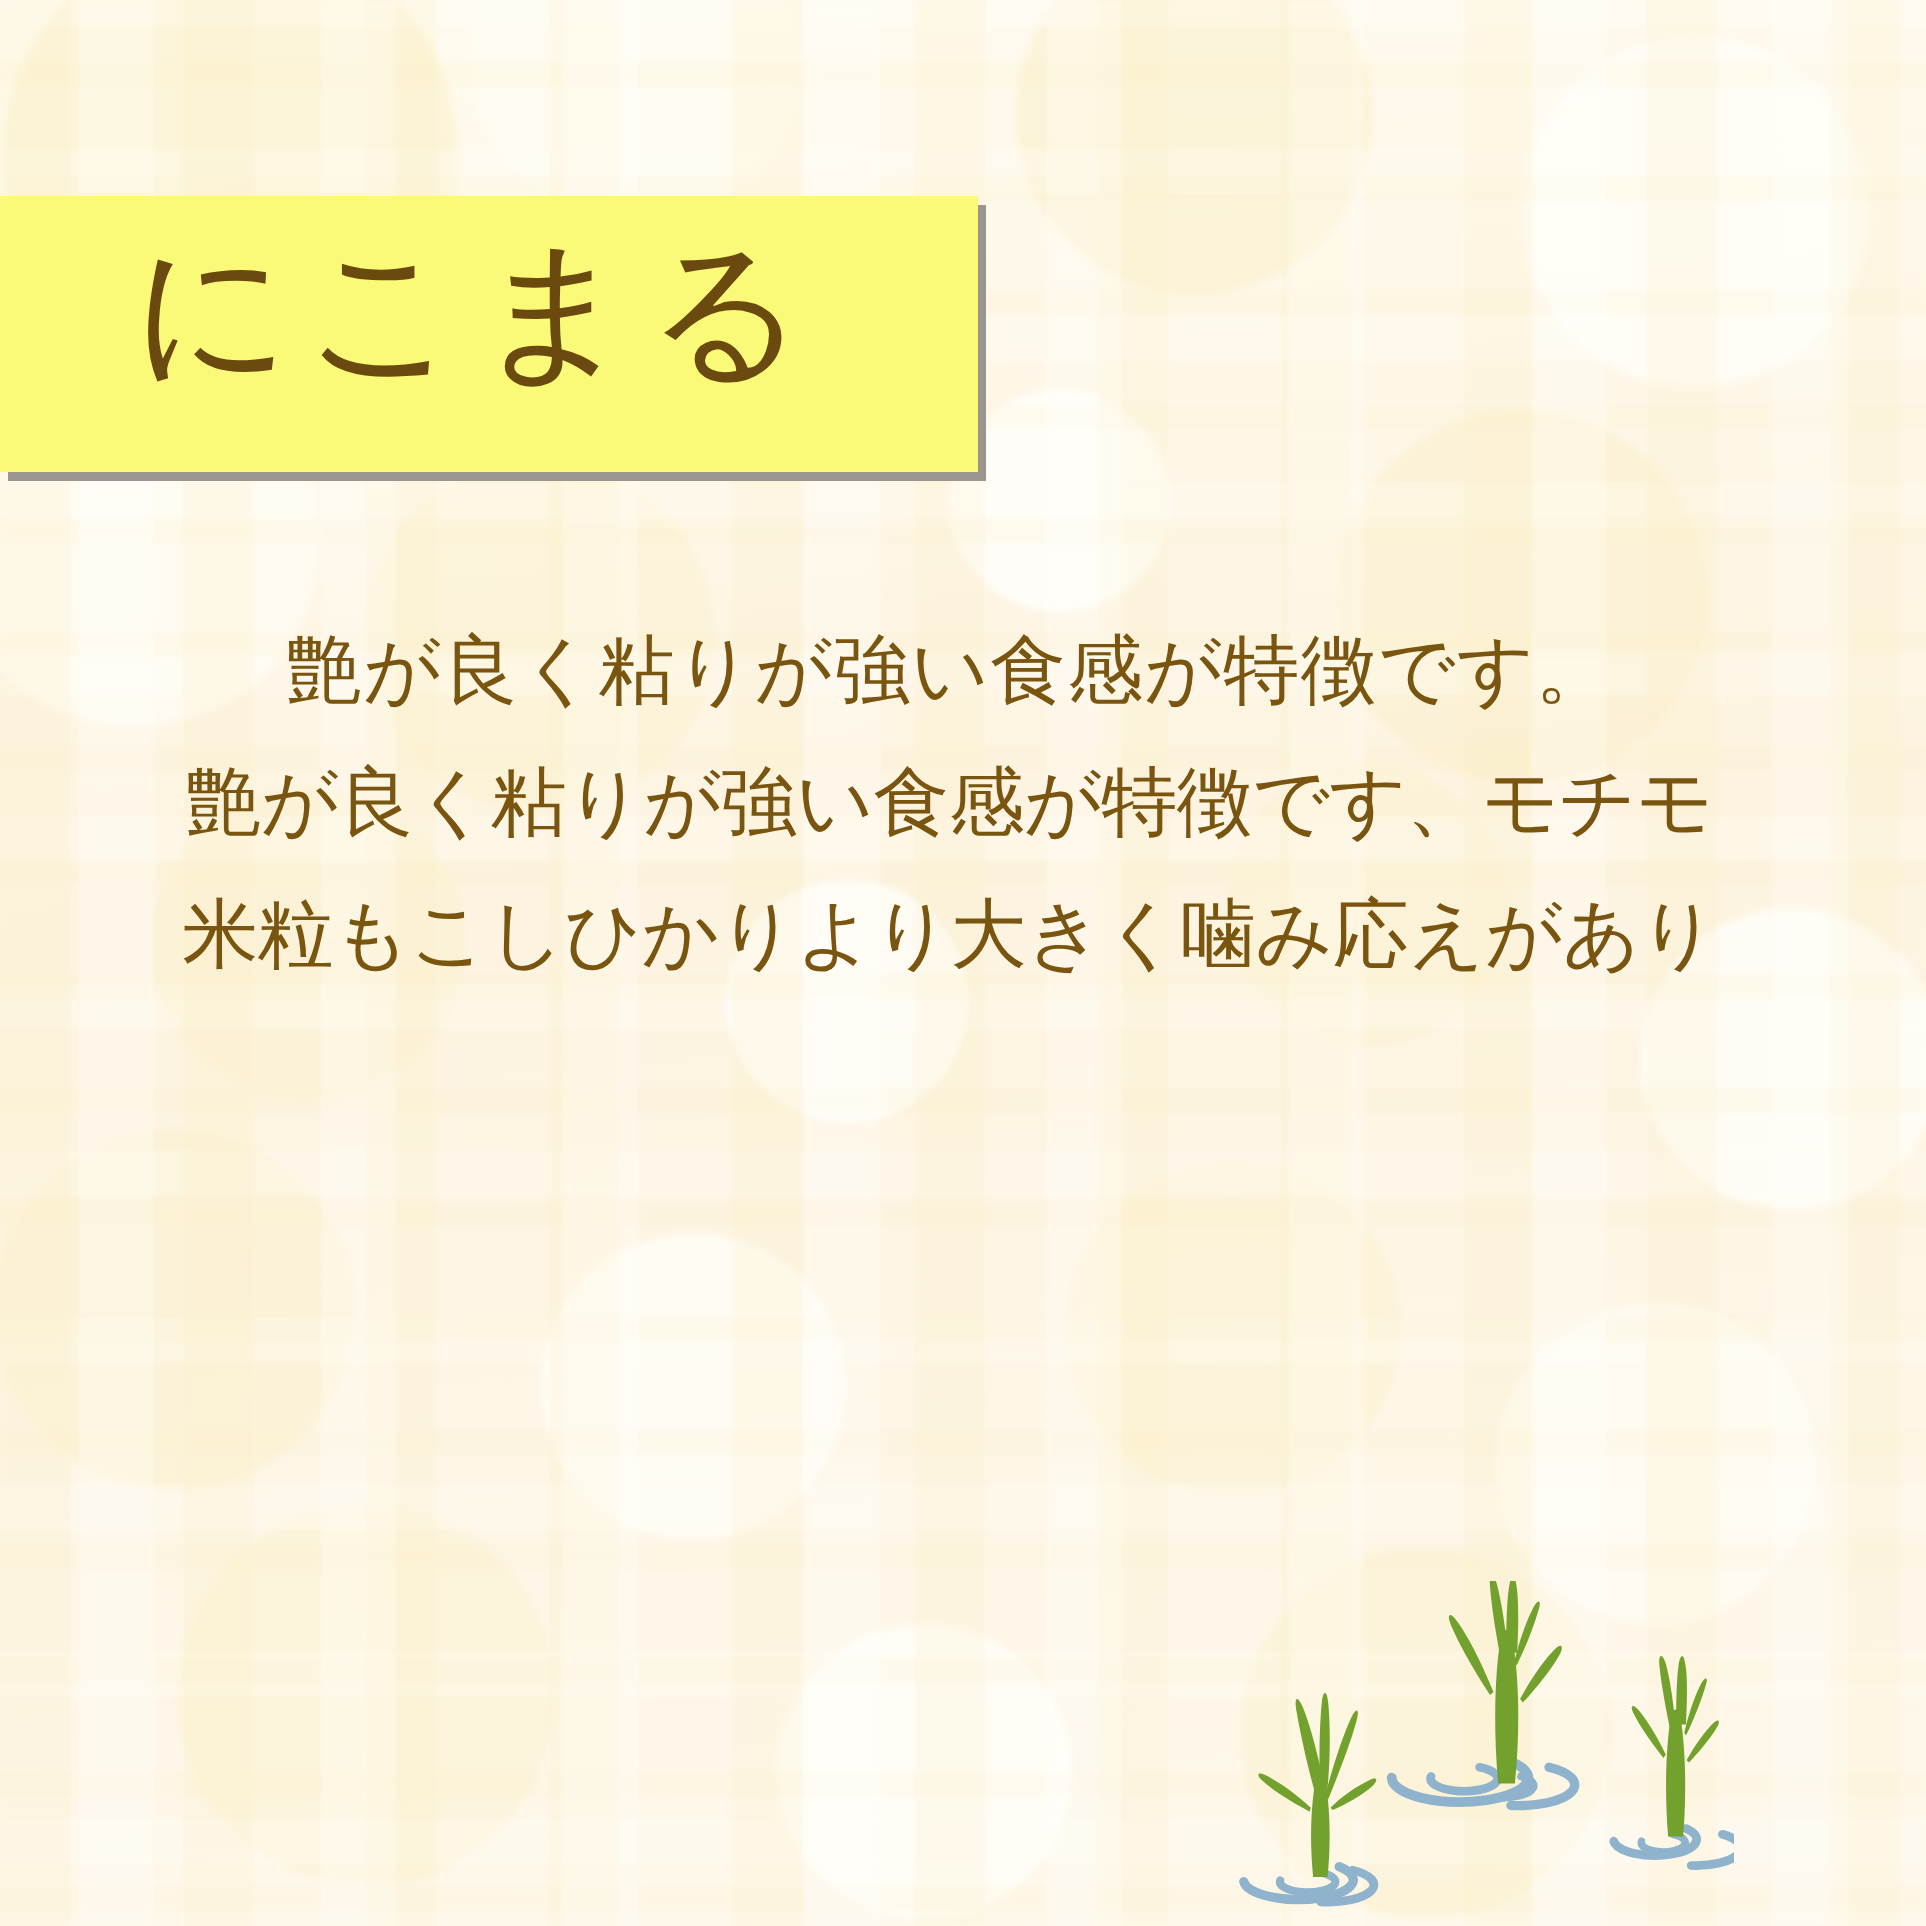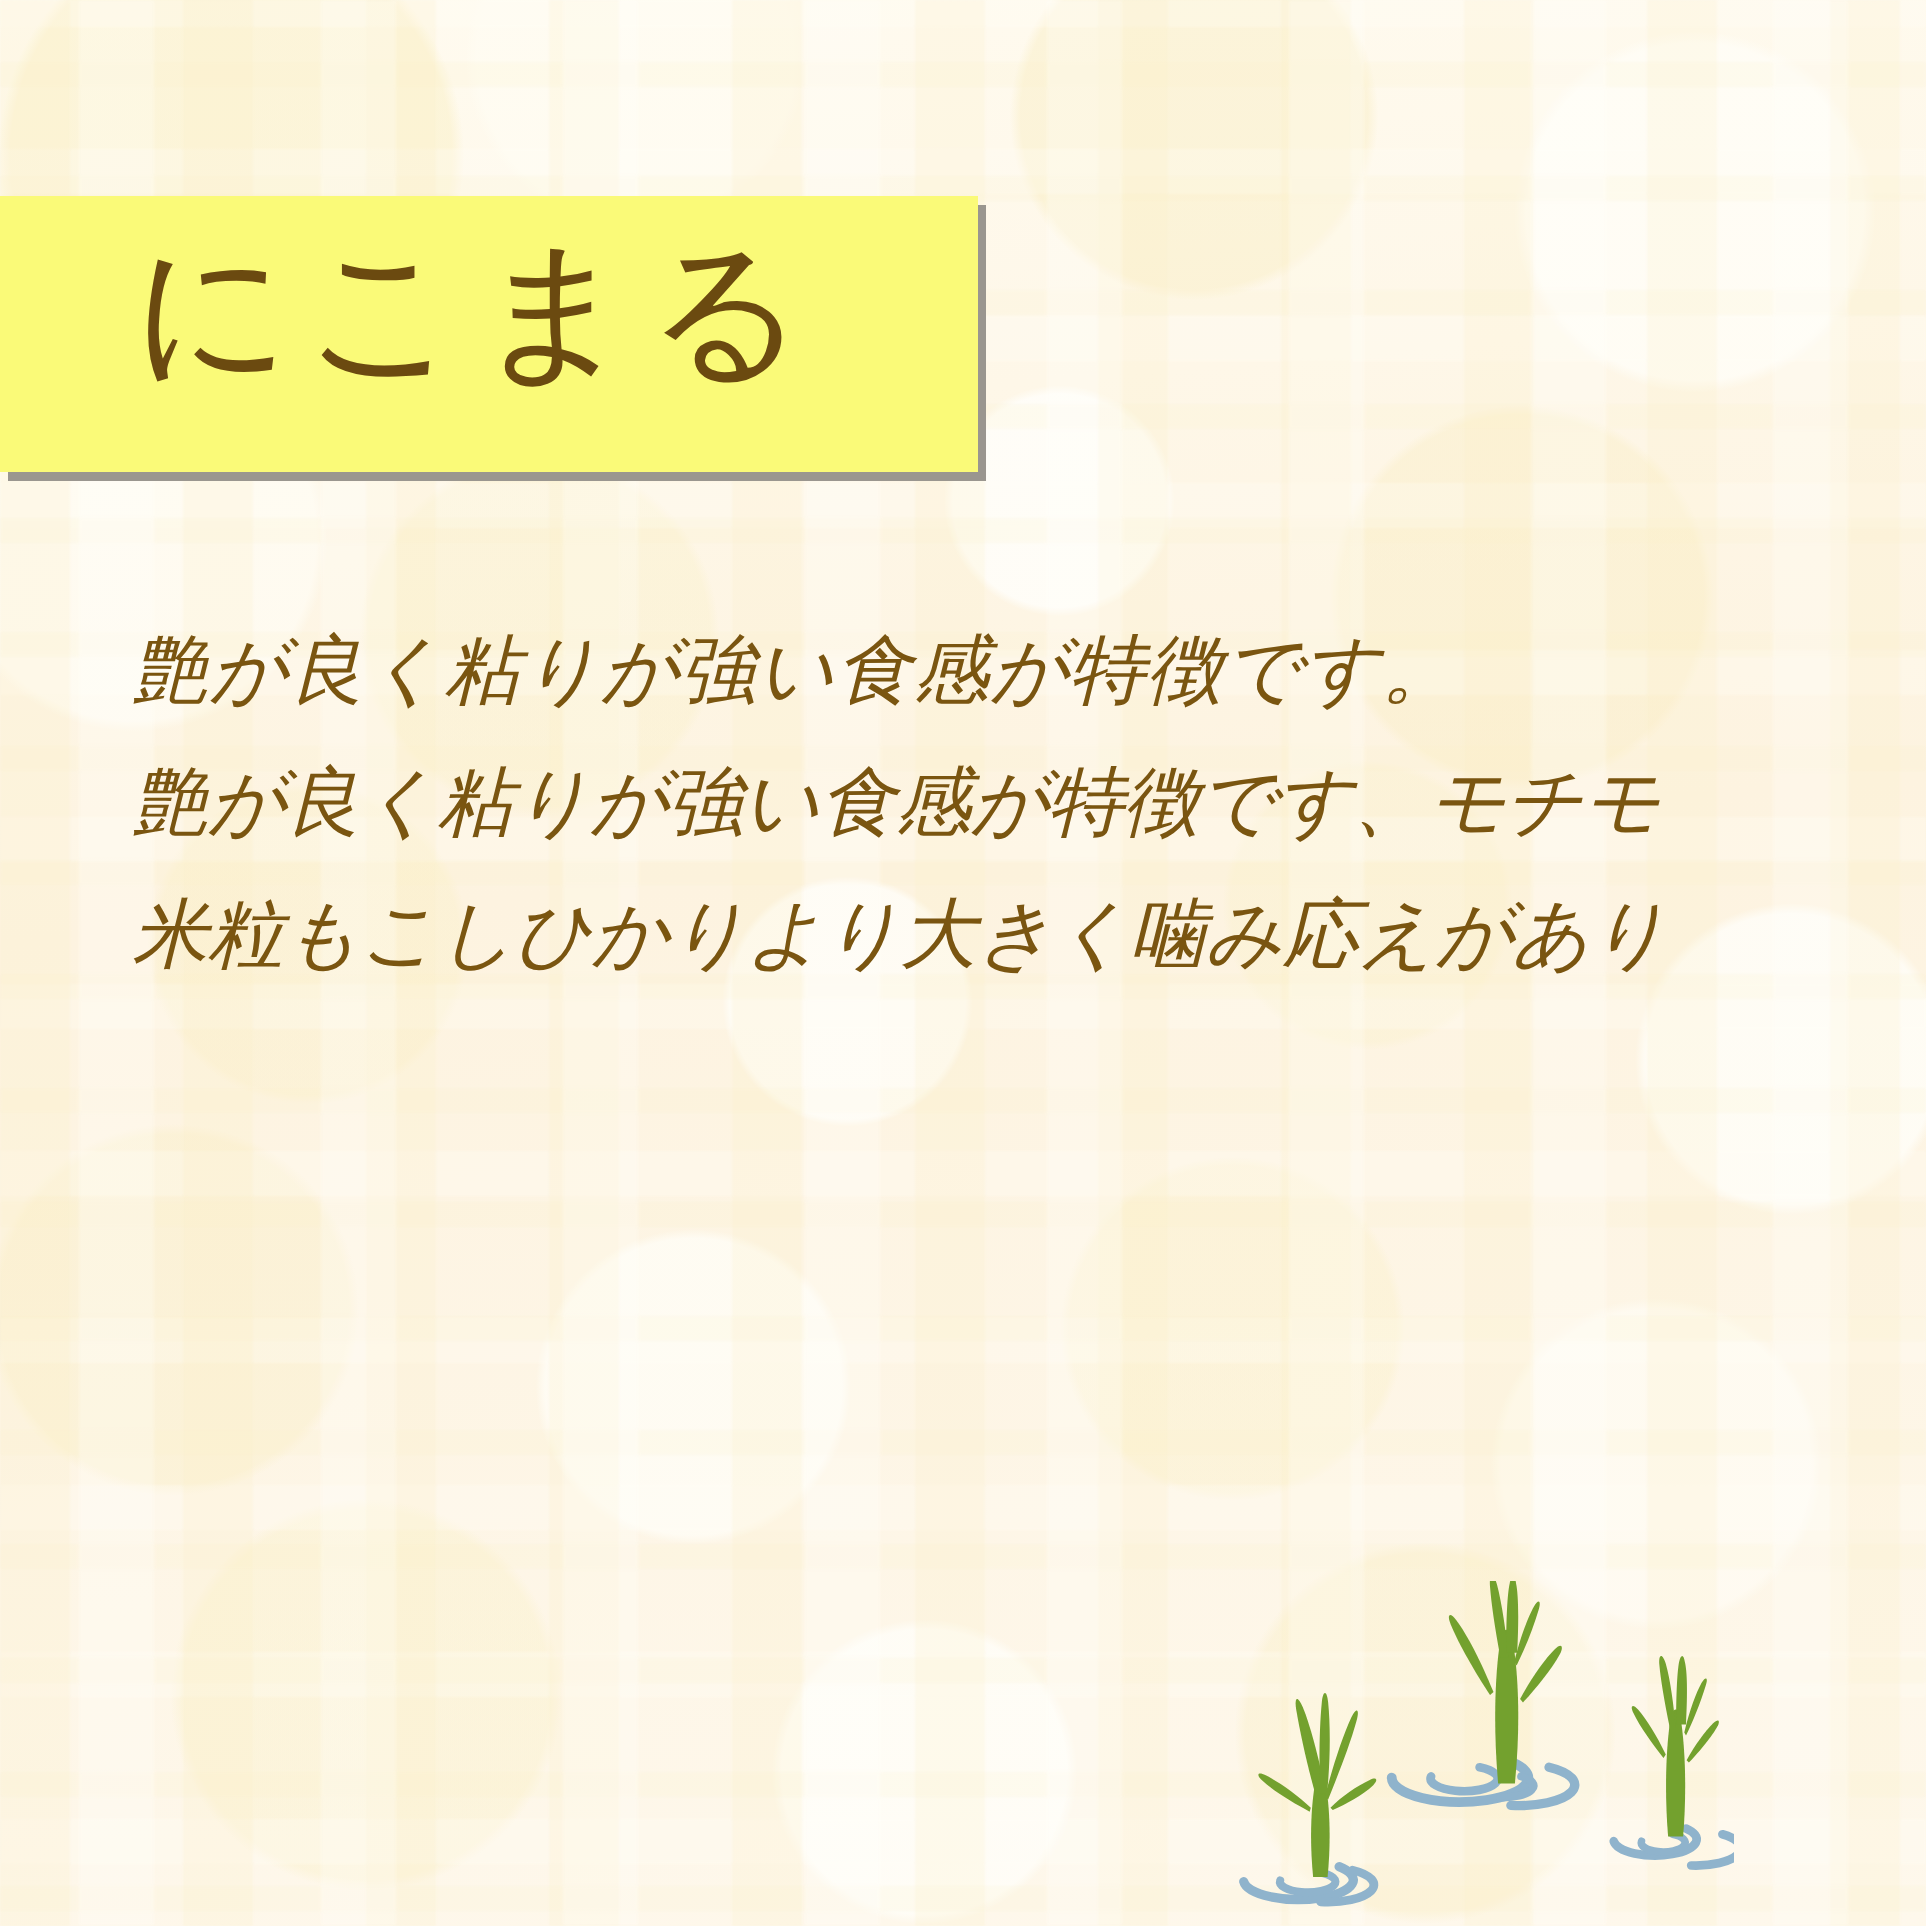--- a/index.html
+++ b/index.html
@@ -14,20 +14,21 @@
     font-family: "DejaVu Sans", "Liberation Sans", sans-serif;
   }
 
   
   #page {
     position: relative;
     width: 1926px;
     height: 1926px;
     background-color: #FDF5E6;
     overflow: hidden;
+    text-align: center;
   }
 
   
   #bg-texture {
     position: absolute;
     inset: 0;
     background-color: #FDF4E4;
     background-image:
       radial-gradient(circle at 12% 8%,  rgba(250,240,200,0.55) 0 9%,  rgba(0,0,0,0) 9.5%),
       radial-gradient(circle at 33% 3%,  rgba(255,252,242,0.85) 0 7%,  rgba(0,0,0,0) 7.5%),
@@ -102,21 +103,20 @@
     font-weight: 500;
     white-space: nowrap;
   }
 
   
   #body-copy {
     position: absolute;
     left: 132px;
     top: 604px;
     width: 1635px;
-    font-style: italic;
   }
   .body-line {
     color: #7A5510;
     font-size: 76px;
     line-height: 132px;
     letter-spacing: 1.2px;
     white-space: nowrap;
     font-family: "DejaVu Sans", "Liberation Sans", sans-serif;
     font-weight: 400;
   }

